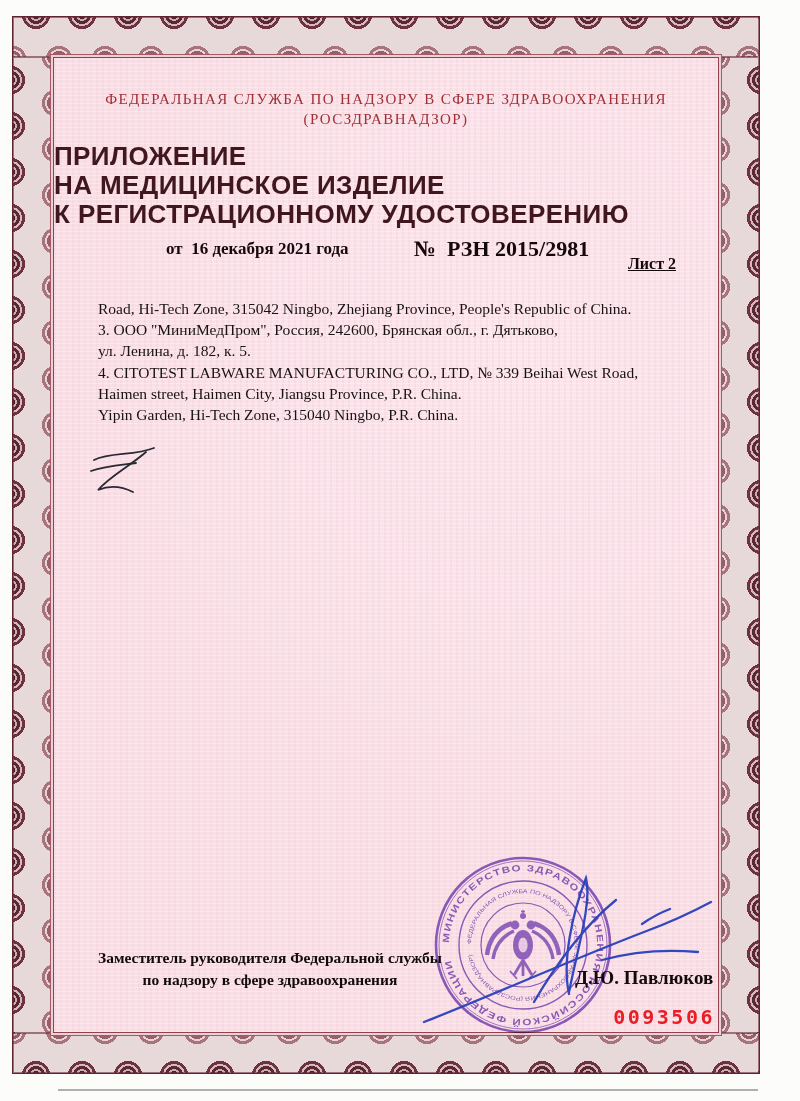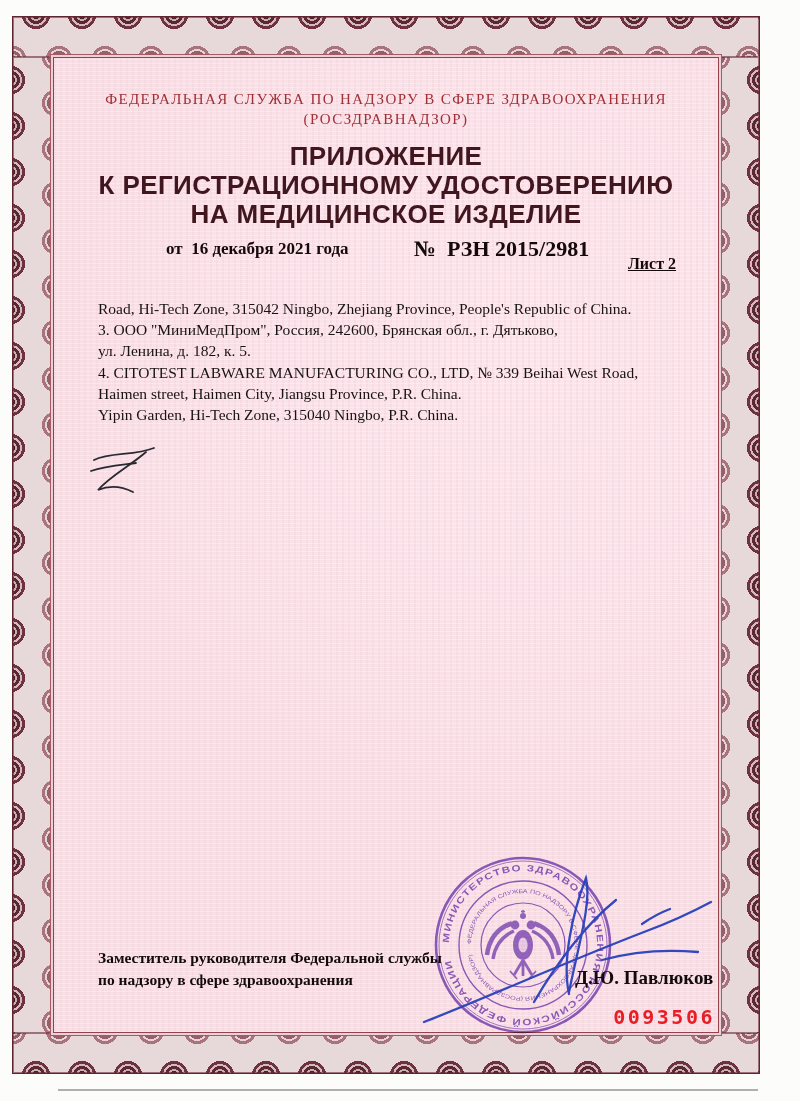--- a/index.html
+++ b/index.html
@@ -49,34 +49,34 @@
       repeating-linear-gradient(90deg, rgba(243,205,216,.35) 0 2px, rgba(0,0,0,0) 2px 6px),
       radial-gradient(circle at 70% 30%, rgba(255,238,243,.5), rgba(0,0,0,0) 55%);
     border:1px solid #93424e;
     box-shadow: 0 0 0 2px rgba(238,216,221,.95), 0 0 0 3px #a65a66;
     box-sizing:border-box;
   }
   .pre { white-space:pre; }
 
   .hdr { position:absolute; left:0; top:31px; width:100%; text-align:center;
          color:#a12f36; font-size:15px; letter-spacing:1.4px; line-height:20px; }
-  .ttl { position:absolute; left:0; top:84px; width:100%; text-align:center;
+  .ttl { position:absolute; left:0; top:84px; width:100%; text-align:left;
          color:#40161f; font-family:"Liberation Sans", sans-serif;
          font-weight:700; font-size:26px; line-height:29px; letter-spacing:.4px; }
   .meta-date { position:absolute; left:112px; top:181px; font-weight:700; font-size:17px; color:#15090c; }
   .meta-num  { position:absolute; left:360px; top:178px; font-weight:700; font-size:22px; color:#15090c; }
   .meta-sheet{ position:absolute; right:42px; top:197px; font-weight:700; font-size:16px; color:#15090c;text-decoration:underline; }
 
   .bodytext { position:absolute; left:44px; top:240px; width:628px;
               font-size:15.5px; line-height:21.2px; color:#171214; }
 
   .zmark { position:absolute; left:36px; top:386px; }
 
   .sig-pos { position:absolute; left:44px; top:889px; font-weight:700;
-             font-size:15.5px; line-height:22px; color:#120b0d; z-index:1; }
+             font-size:15.5px; line-height:22px; color:#120b0d; z-index:1;text-align:center; }
   .sig-name{ position:absolute; left:521px; top:909px; font-weight:700;
              font-size:19px; color:#120b0d; z-index:1; }
 
   .stamp { position:absolute; left:374px; top:792px; z-index:2;
            opacity:.88; mix-blend-mode:multiply; }
   .autograph { position:absolute; left:352px; top:794px; z-index:3; }
 
   .serial { position:absolute; right:3px; top:947px;
             font-family:"DejaVu Sans Mono", monospace; font-weight:700;
             font-size:20px; letter-spacing:2.5px; color:#ea1c24; z-index:1;margin-left:17px; }
@@ -97,22 +97,22 @@
 
     <div class="panel">
 
       <div class="hdr">
         <div>ФЕДЕРАЛЬНАЯ СЛУЖБА ПО НАДЗОРУ В СФЕРЕ ЗДРАВООХРАНЕНИЯ</div>
         <div>(РОСЗДРАВНАДЗОР)</div>
       </div>
 
       <div class="ttl">
         <div>ПРИЛОЖЕНИЕ</div>
+        <div>НА МЕДИЦИНСКОЕ ИЗДЕЛИЕ</div>
         <div>К РЕГИСТРАЦИОННОМУ УДОСТОВЕРЕНИЮ</div>
-        <div>НА МЕДИЦИНСКОЕ ИЗДЕЛИЕ</div>
       </div>
 
       <div class="meta-date pre">от  16 декабря 2021 года</div>
       <div class="meta-num pre">№  РЗН 2015/2981</div>
       <div class="meta-sheet pre">Лист 2</div>
 
       <div class="bodytext">
         <div>Road, Hi-Tech Zone, 315042 Ningbo, Zhejiang Province, People's Republic of China.</div>
         <div>3. ООО "МиниМедПром", Россия, 242600, Брянская обл., г. Дятьково,</div>
         <div>ул. Ленина, д. 182, к. 5.</div>

